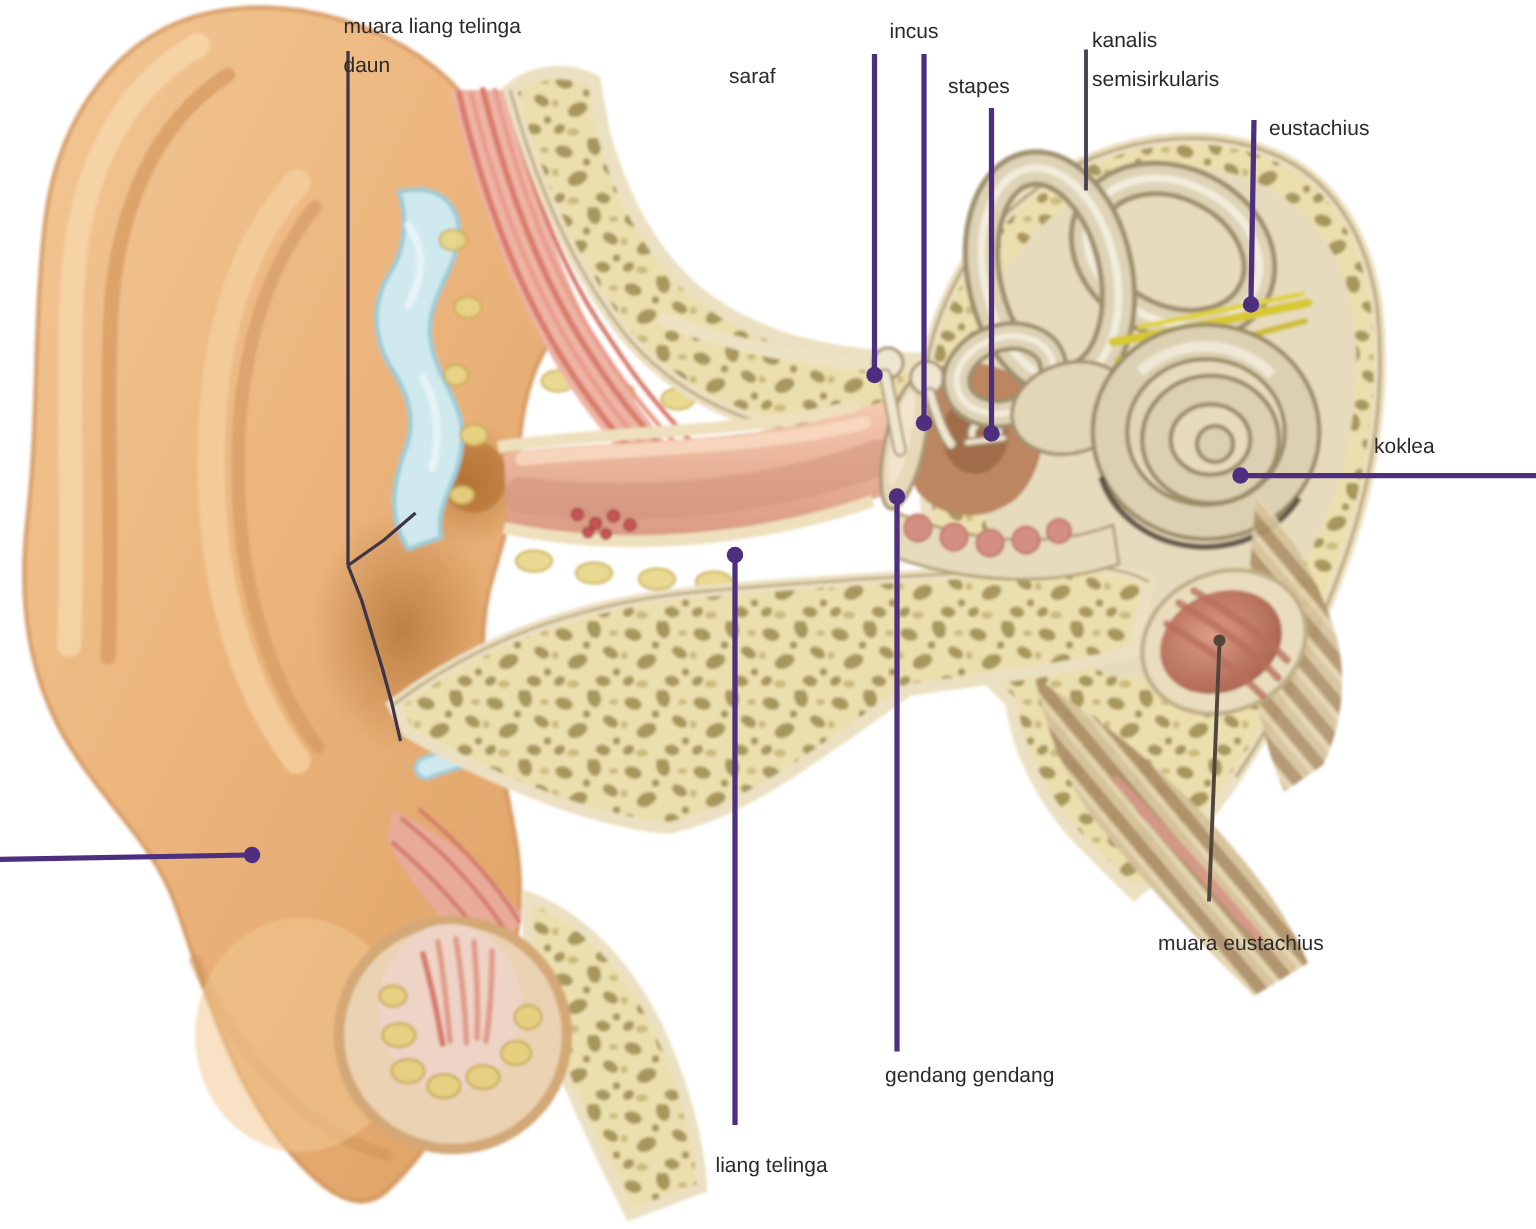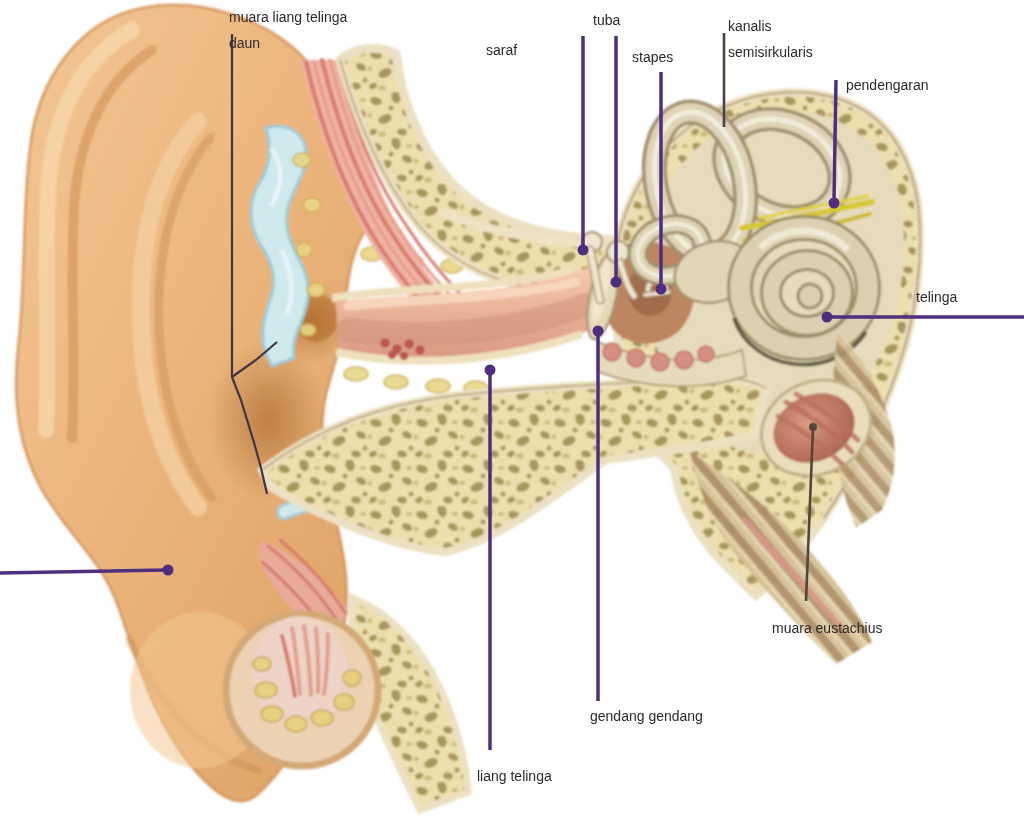--- a/index.html
+++ b/index.html
@@ -349,27 +349,27 @@
     <line x1="490" y1="372" x2="490" y2="750" stroke="#4e2e7e" stroke-width="3.5"></line>
     <circle cx="490" cy="370" r="5.5" fill="#4e2e7e"></circle>
   </g>
 </svg>
 
 <div class="lbl" style="left:229px;top:4px;">
   <div>muara liang telinga</div>
   <div>daun</div>
 </div>
 <div class="lbl" style="left:486px;top:37px;">saraf</div>
-<div class="lbl" style="left:593px;top:7px;">tuba</div>
+<div class="lbl" style="left:593px;top:7px;">incus</div>
 <div class="lbl" style="left:632px;top:44px;">stapes</div>
 <div class="lbl" style="left:728px;top:13px;">
   <div>kanalis</div>
   <div>semisirkularis</div>
 </div>
 <div class="lbl" style="left:846px;top:72px;">
-  <div>pendengaran</div>
+  <div>eustachius</div>
 </div>
-<div class="lbl" style="left:916px;top:284px;">telinga</div>
+<div class="lbl" style="left:916px;top:284px;">koklea</div>
 <div class="lbl" style="left:772px;top:615px;">muara eustachius</div>
 <div class="lbl" style="left:590px;top:703px;">gendang gendang</div>
 <div class="lbl" style="left:477px;top:751px;margin-top:12px;">liang telinga</div>
 
 </div>
 
 </body></html>

